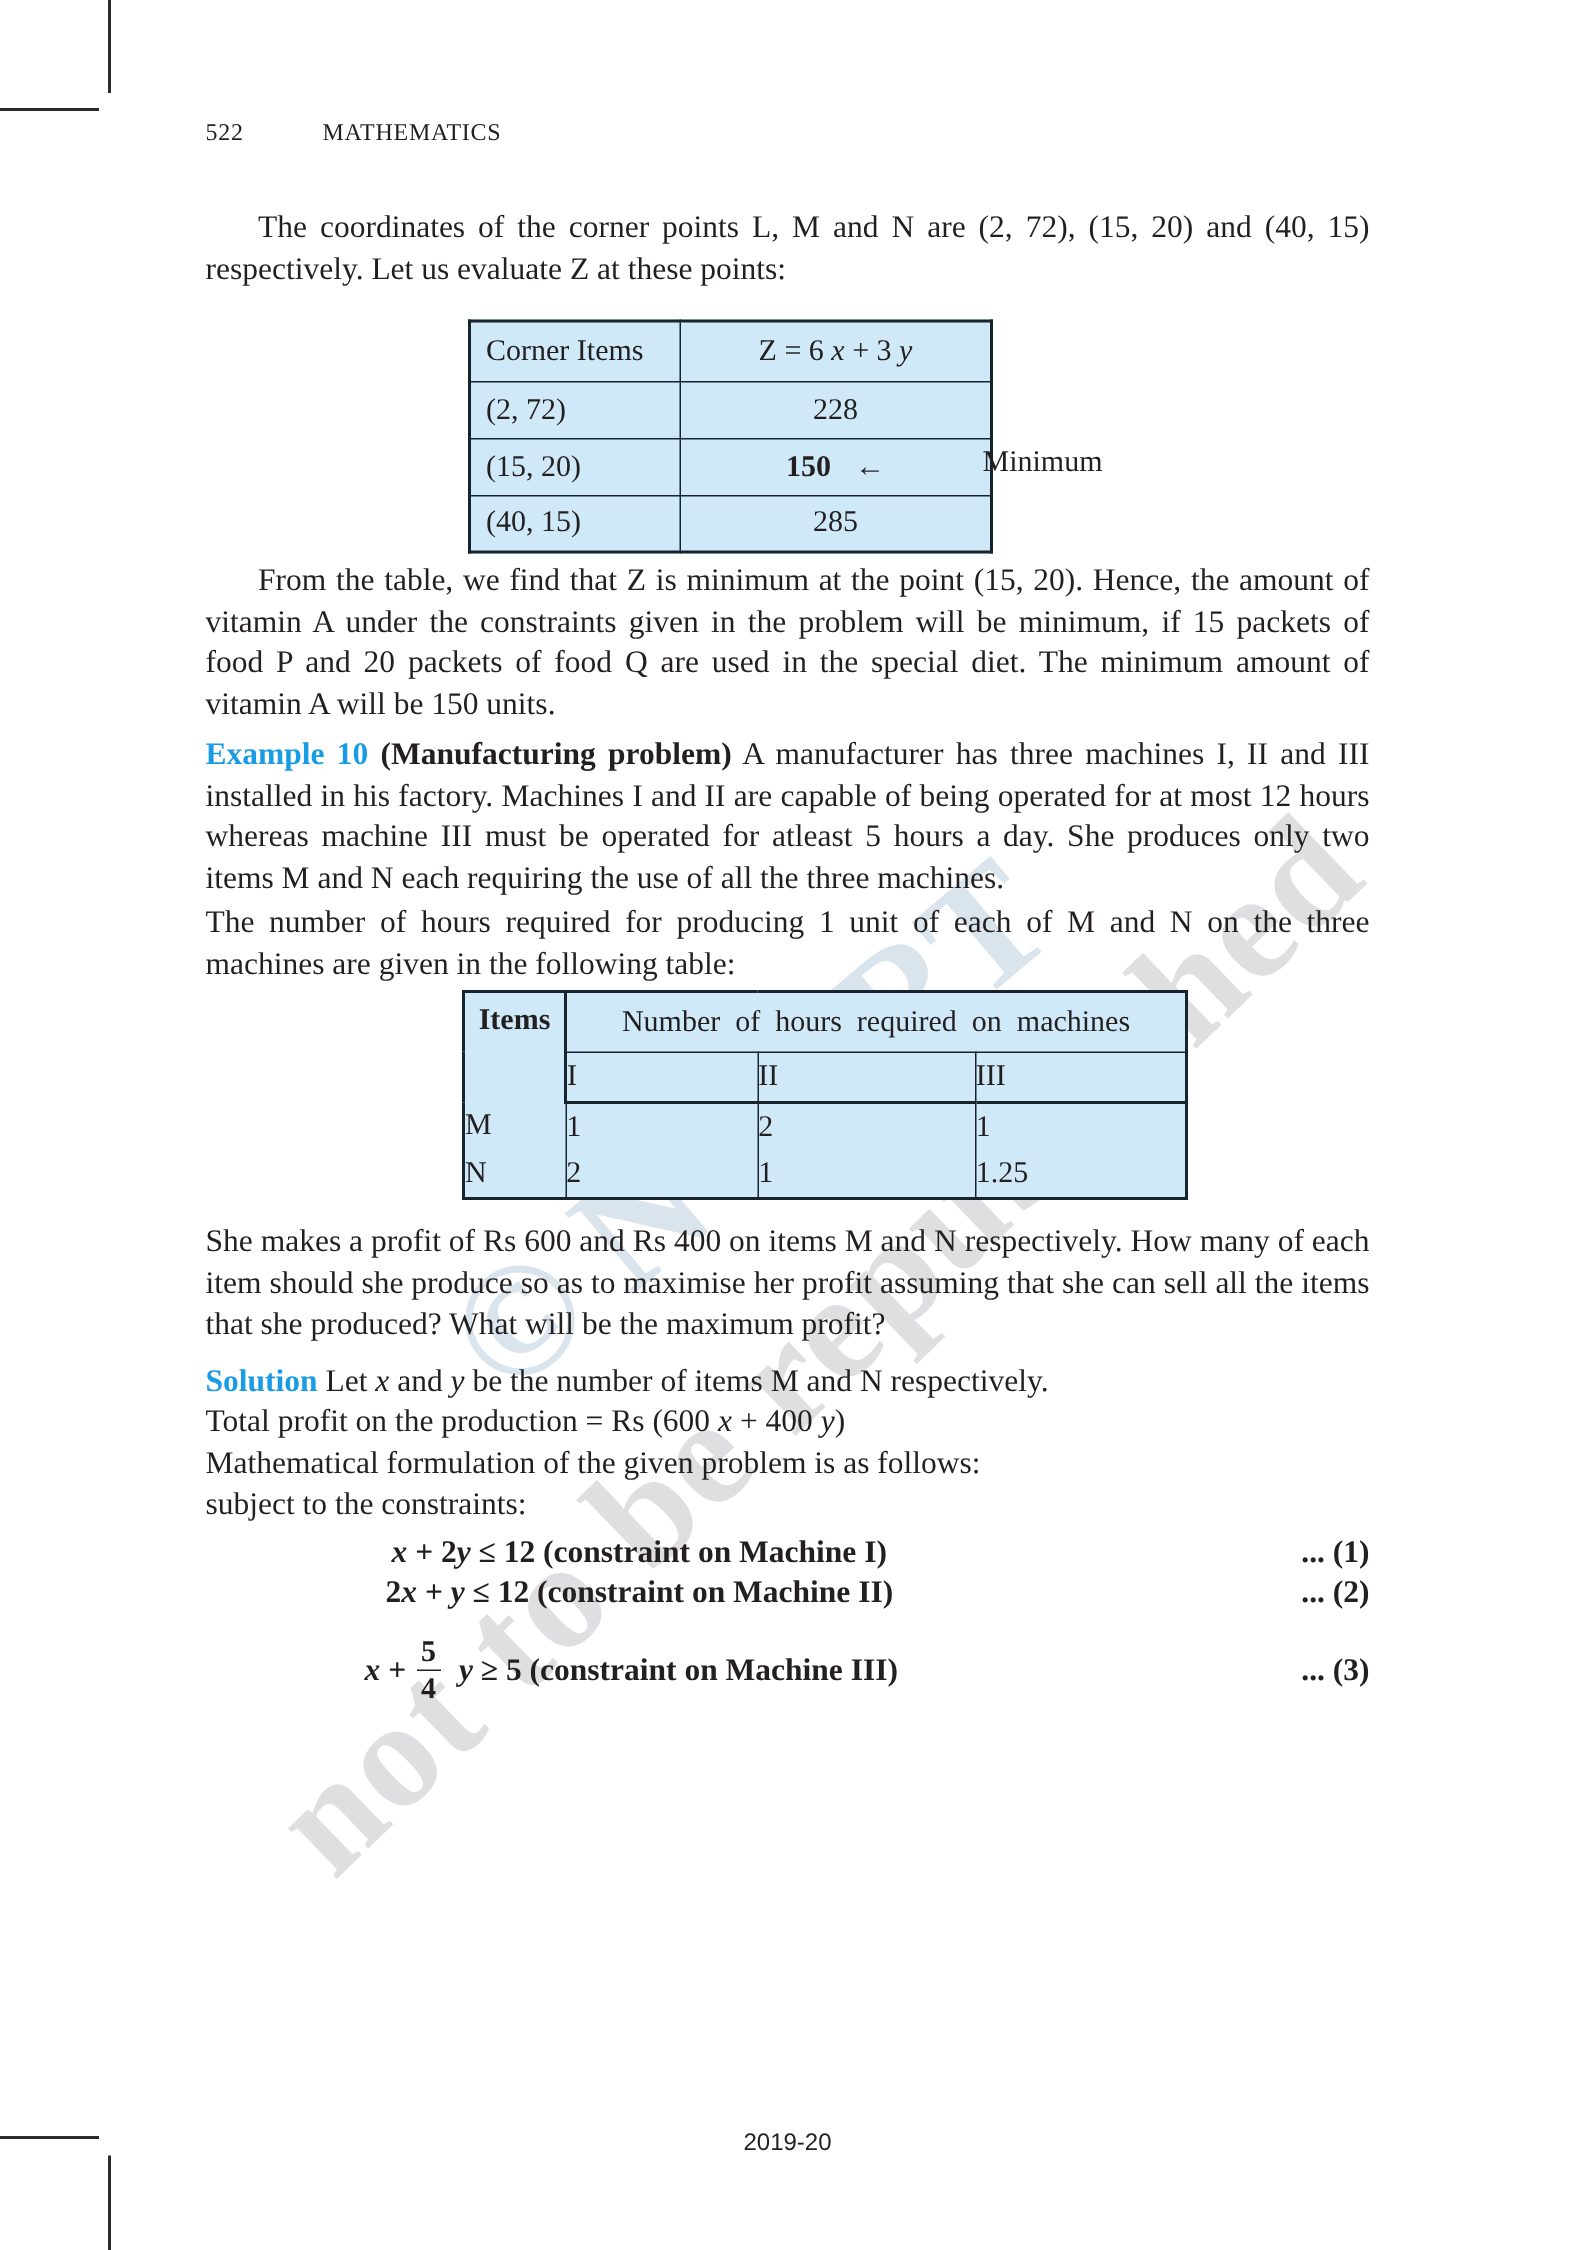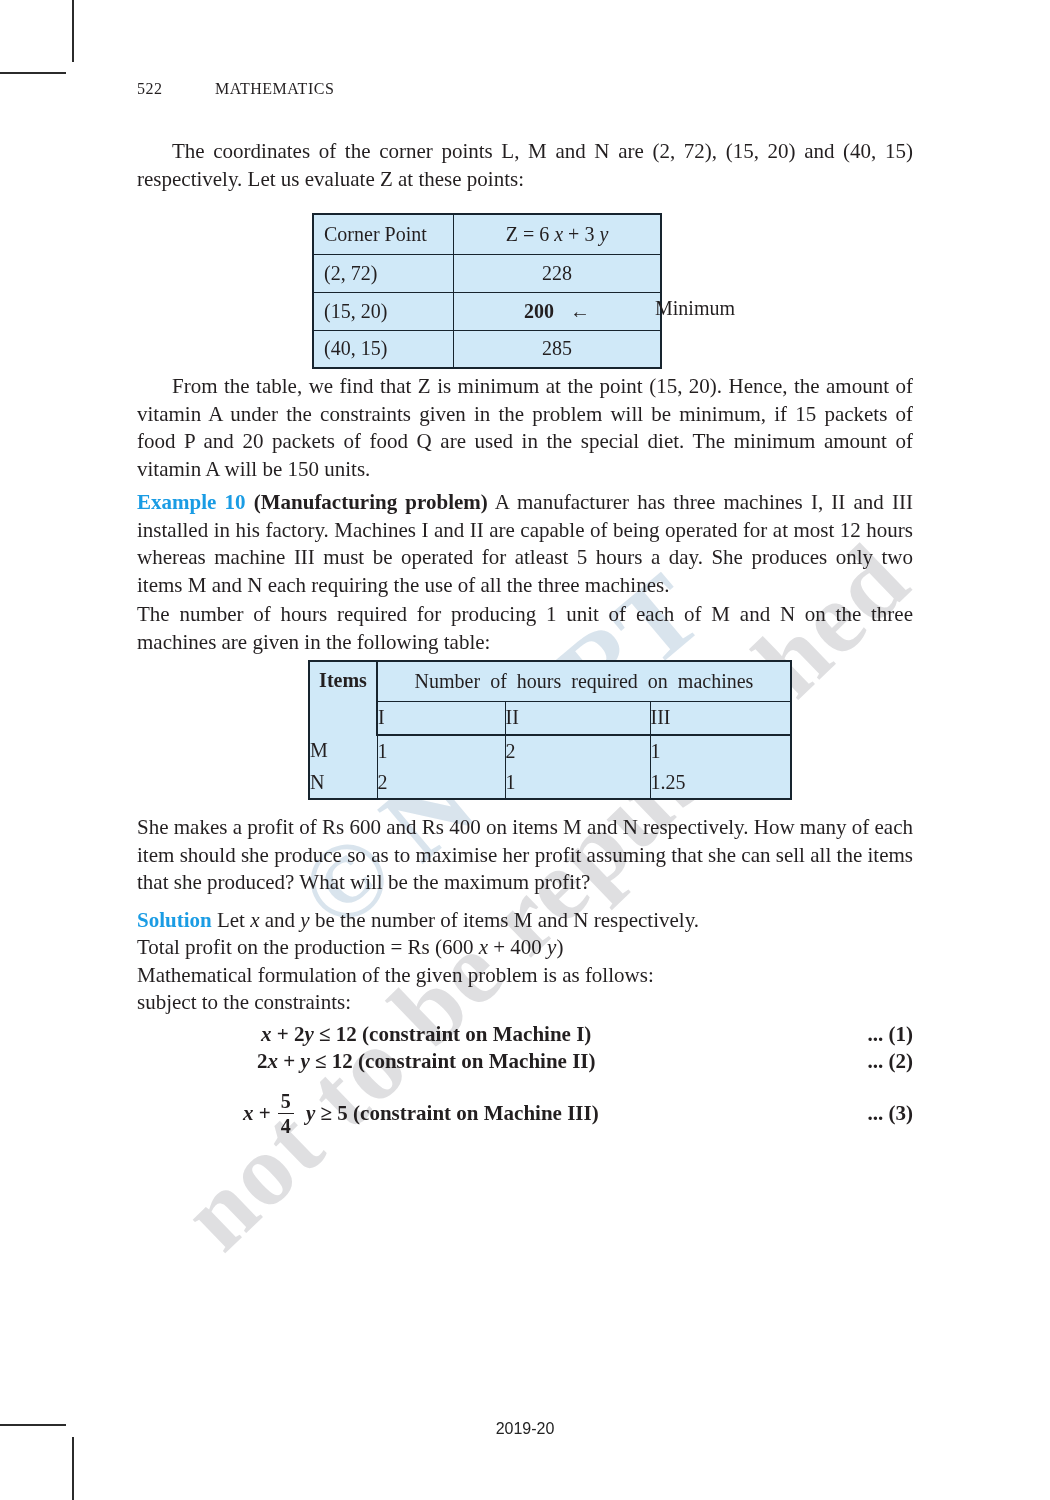--- a/index.html
+++ b/index.html
@@ -135,30 +135,30 @@
     <div class="runhead">
       <span class="pgnum">522</span><span>MATHEMATICS</span>
     </div>
 
     <p class="indent mt-intro">The coordinates of the corner points L, M and N are (2, 72), (15, 20) and (40, 15) respectively. Let us evaluate Z at these points:</p>
 
     <div class="t1-wrap">
       <table class="t1">
         <tbody>
             <tr class="hdr">
-          <th class="c-point">Corner Point</th>
+          <th class="c-point">Corner Items</th>
           <th class="c-z"><span>Z = 6 </span><span class="seg-i">x</span><span> + 3 </span><span class="seg-i">y</span></th>
         </tr>
         <tr>
           <td class="c-point">(2, 72)</td>
           <td class="c-z">228</td>
         </tr>
         <tr>
           <td class="c-point">(15, 20)</td>
-          <td class="c-z"><span class="bold-val">200</span><span class="arrow">←</span></td>
+          <td class="c-z"><span class="bold-val">150</span><span class="arrow">←</span></td>
         </tr>
         <tr>
           <td class="c-point">(40, 15)</td>
           <td class="c-z">285</td>
         </tr>
       </tbody>
         </table>
       <span class="minimum">Minimum</span>
     </div>
 

